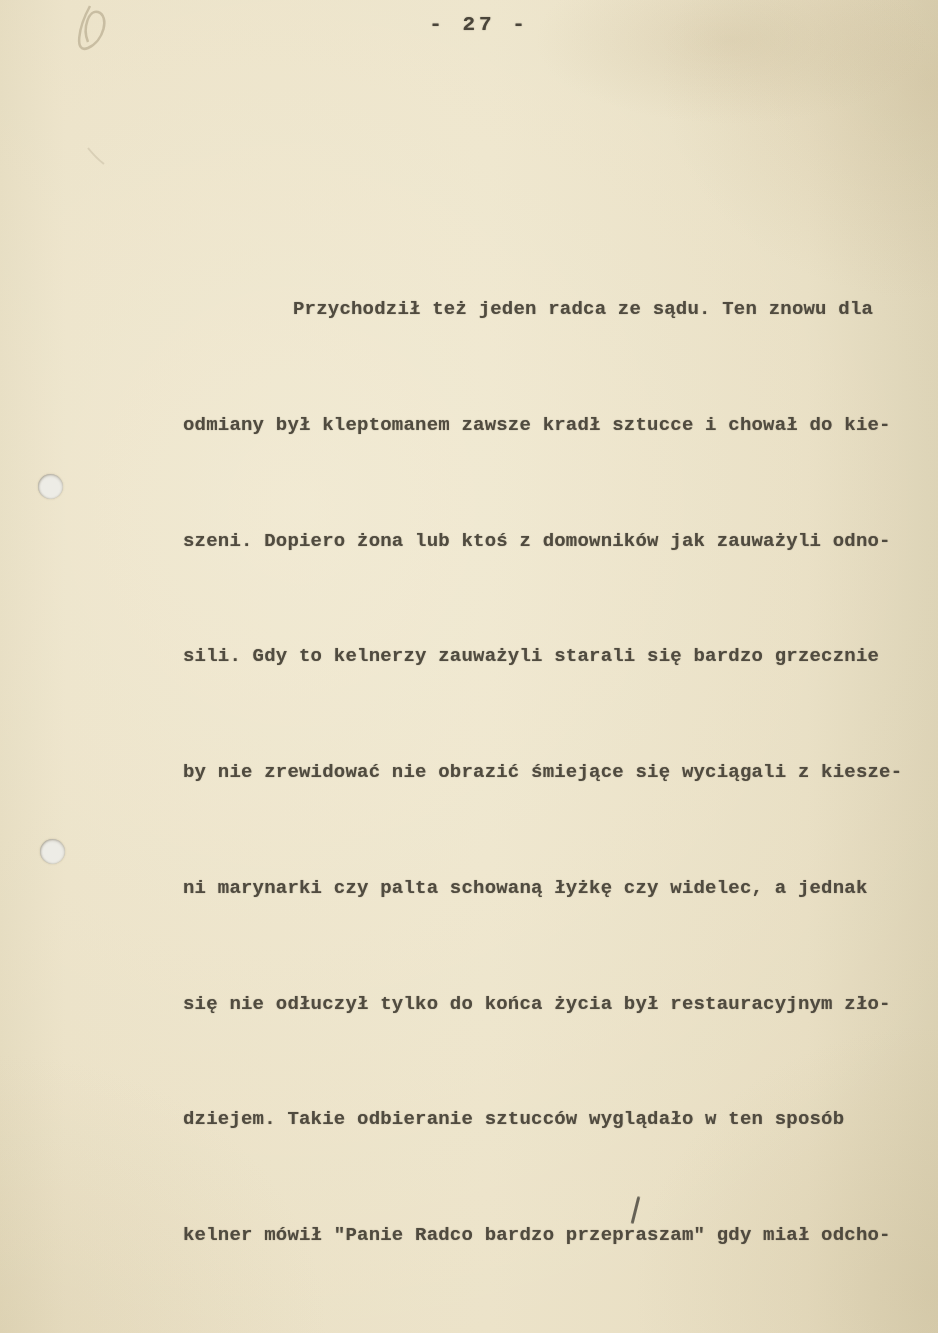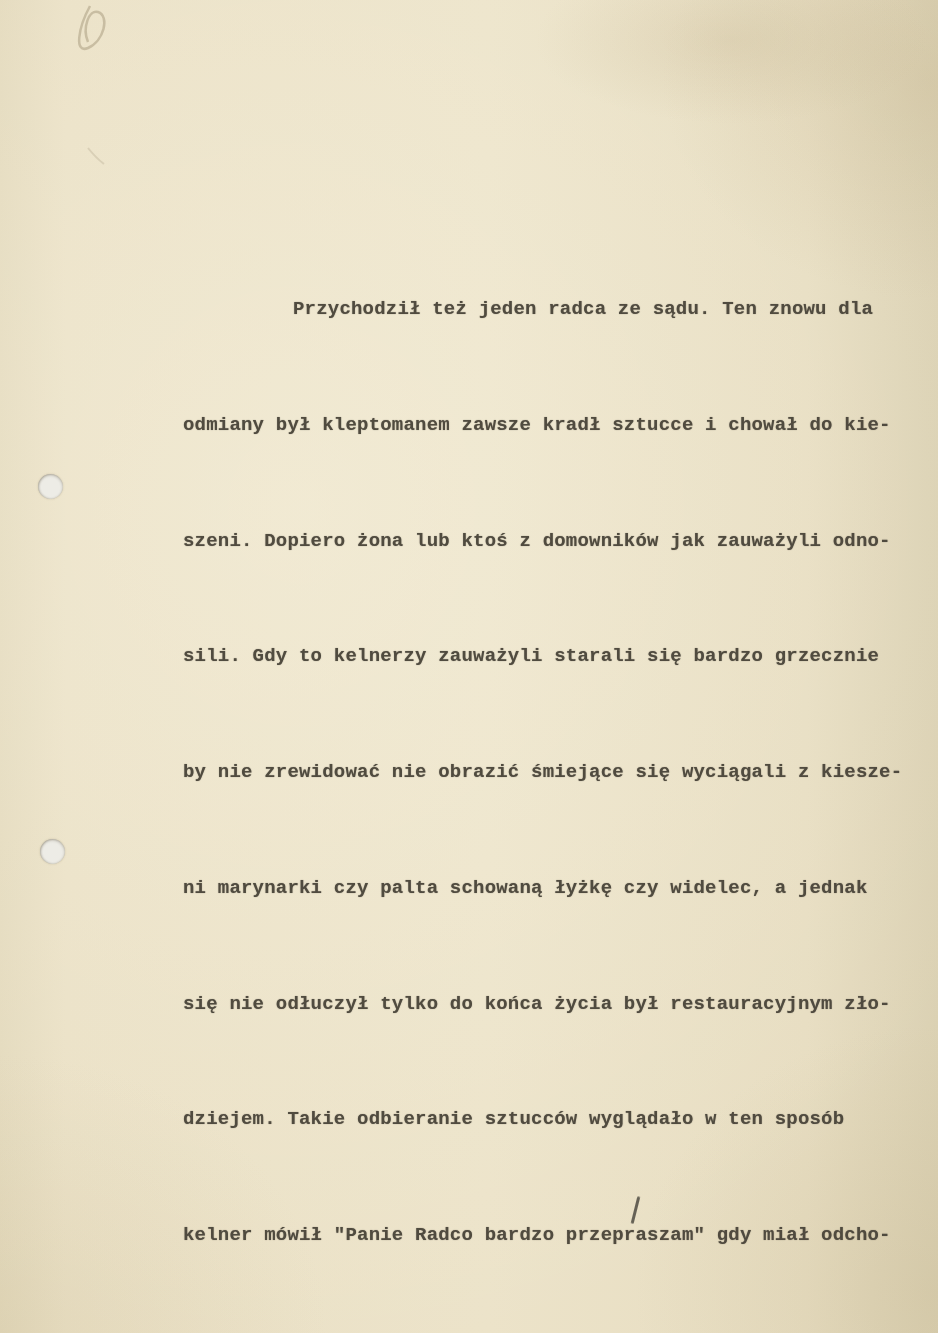--- a/index.html
+++ b/index.html
@@ -58,20 +58,21 @@
 </head>
 <body>
 
 <div class="page">
 
   <svg class="scribble" width="110" height="190" viewBox="0 0 110 190">
     <path d="M32,6 C20,28 16,54 30,48 C46,41 52,16 40,12 C31,9 24,28 30,42" fill="none" stroke="#ac9f82" stroke-width="2.5" opacity="0.55"></path>
     <path d="M30,148 q8,10 16,16" fill="none" stroke="#b5aa8e" stroke-width="2" opacity="0.35"></path>
   </svg>
 
+  <div class="pagenum">- 27 -</div>
 
   <div class="hole hole1"></div>
   <div class="hole hole2"></div>
 
   <div class="text">
 
     <div class="para p1">
       <div class="line first">Przychodził też jeden radca ze sądu. Ten znowu dla</div>
       <div class="line">odmiany był kleptomanem zawsze kradł sztucce i chował do kie-</div>
       <div class="line">szeni. Dopiero żona lub ktoś z domowników jak zauważyli odno-</div>

